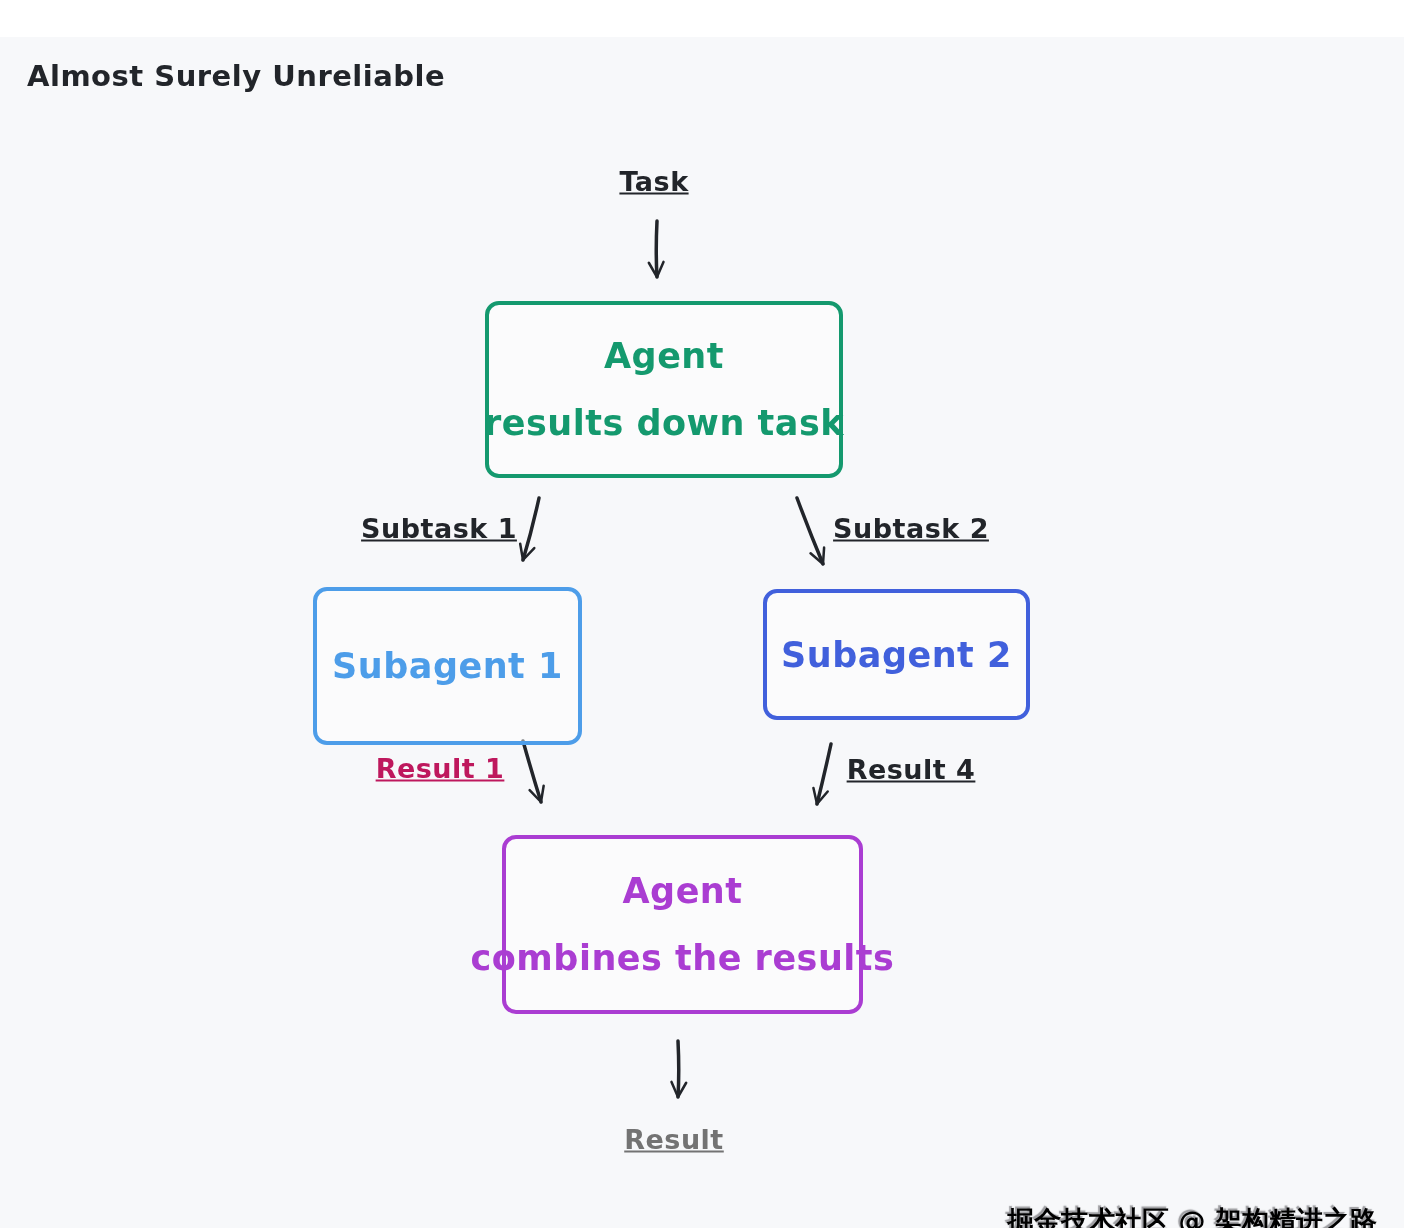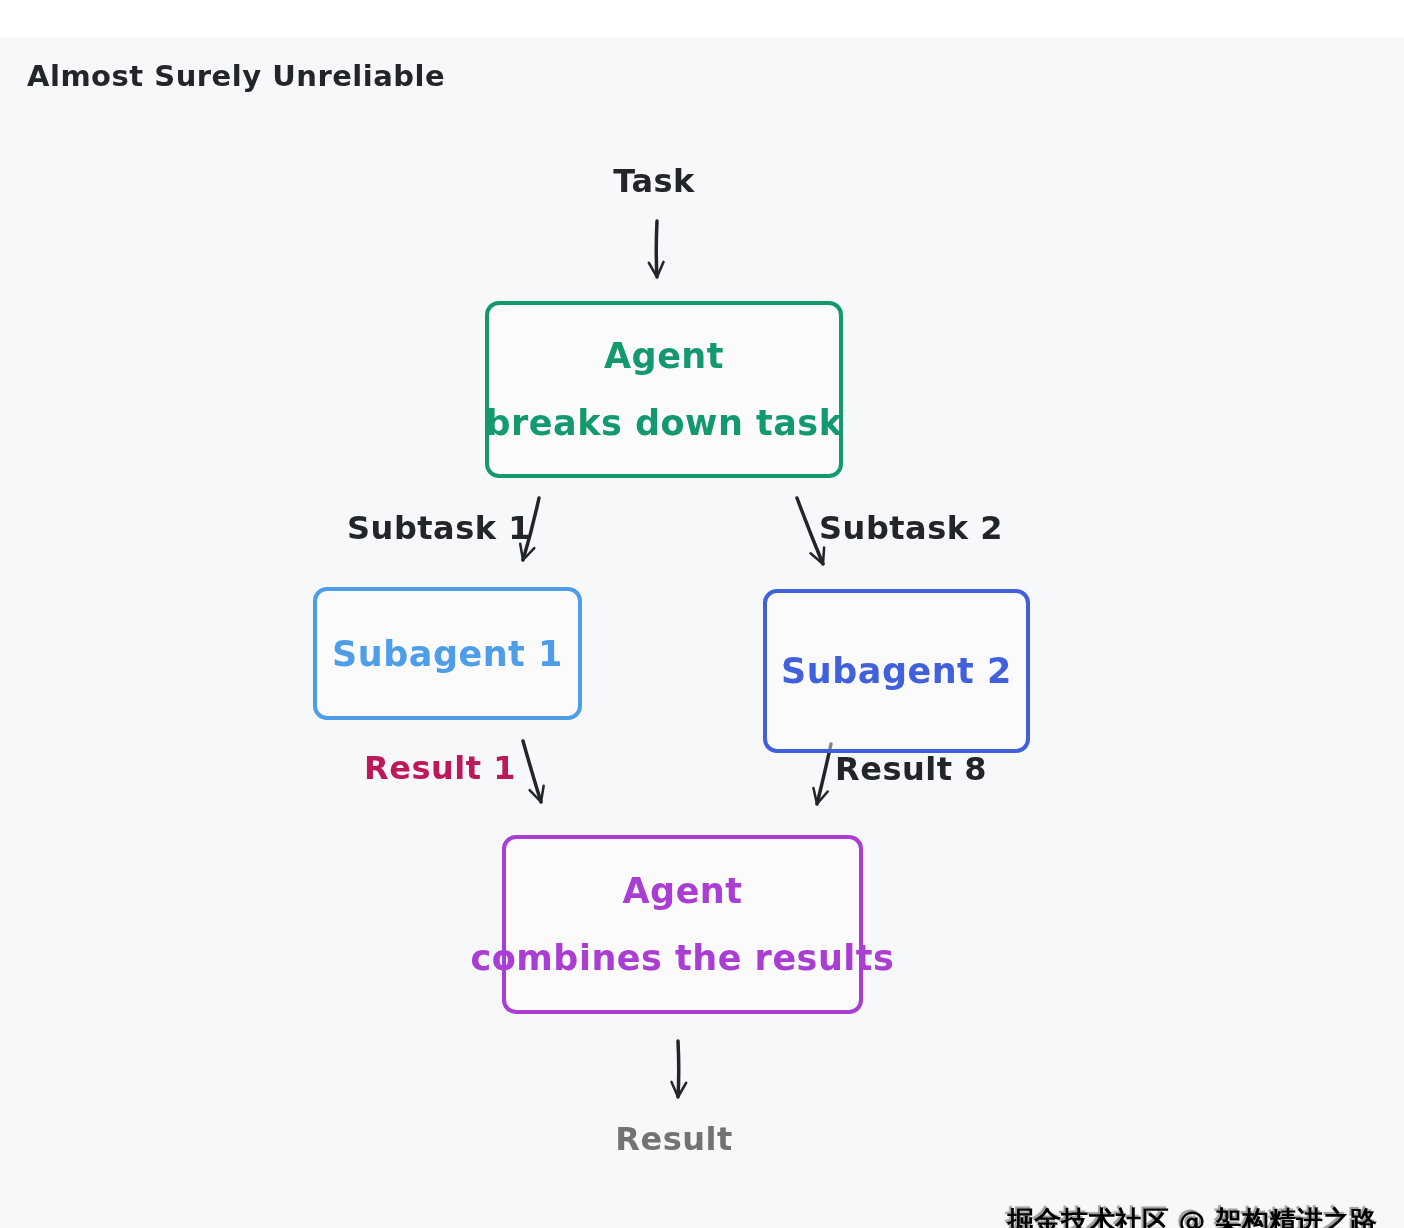--- a/index.html
+++ b/index.html
@@ -51,24 +51,25 @@
   .box-line {
     font-size: 35px;
     font-weight: 700;
     letter-spacing: 0.5px;
     line-height: 30px;
     white-space: nowrap;
   }
   .edge-label {
     position: absolute;
     transform: translate(-50%, -50%);
-    font-size: 32px;
+    font-size: 27px;
     font-weight: 700;
     letter-spacing: 0.5px;
     white-space: nowrap;
+    text-decoration: underline;
   }
   .watermark {
     position: absolute;
     right: 27px;
     bottom: 26px;
     font-size: 27px;
     font-weight: 700;
     color: #000000;
     text-shadow: -2px -2px 1px rgba(125, 126, 130, 0.75);
     white-space: nowrap;
@@ -98,34 +99,34 @@
   </svg>
 
   <span class="edge-label" style="left: 654px; top: 144px; color: rgb(34, 37, 42);">Task</span>
 
   <span class="edge-label" style="left: 439px; top: 491px; color: rgb(34, 37, 42);">Subtask 1</span>
 
   <span class="edge-label" style="left: 911px; top: 491px; color: rgb(34, 37, 42);">Subtask 2</span>
 
   <span class="edge-label" style="left: 440px; top: 731px; color: #be185d;">Result 1</span>
 
-  <span class="edge-label" style="left: 911px; top: 732px; color: rgb(34, 37, 42);">Result 8</span>
+  <span class="edge-label" style="left: 911px; top: 732px; color: rgb(34, 37, 42);">Result 4</span>
 
   <span class="edge-label" style="left: 674px; top: 1102px; color: #737373;">Result</span>
 
   <div class="node-box" style="left: 485px; top: 264px; width: 358px; height: 177px; border-color: rgb(20, 153, 110); color: rgb(20, 153, 110);">
     <span class="box-line">Agent</span>
-    <span class="box-line">breaks down task</span>
+    <span class="box-line">results down task</span>
   </div>
 
-  <div class="node-box" style="left: 313px; top: 550px; width: 269px; height: 133px; border-color: rgb(77, 157, 233); color: rgb(77, 157, 233);">
+  <div class="node-box" style="left: 313px; top: 550px; width: 269px; height: 158px; border-color: rgb(77, 157, 233); color: rgb(77, 157, 233);">
     <span class="box-line">Subagent 1</span>
   </div>
 
-  <div class="node-box" style="left: 763px; top: 552px; width: 267px; height: 164px; border-color: rgb(65, 96, 220); color: rgb(65, 96, 220);">
+  <div class="node-box" style="left: 763px; top: 552px; width: 267px; height: 131px; border-color: rgb(65, 96, 220); color: rgb(65, 96, 220);">
     <span class="box-line">Subagent 2</span>
   </div>
 
   <div class="node-box" style="left: 502px; top: 798px; width: 361px; height: 179px; border-color: rgb(170, 61, 210); color: rgb(170, 61, 210);">
     <span class="box-line">Agent</span>
     <span class="box-line">combines the results</span>
   </div>
 
   <div class="watermark">掘金技术社区 @ 架构精进之路</div>
 

